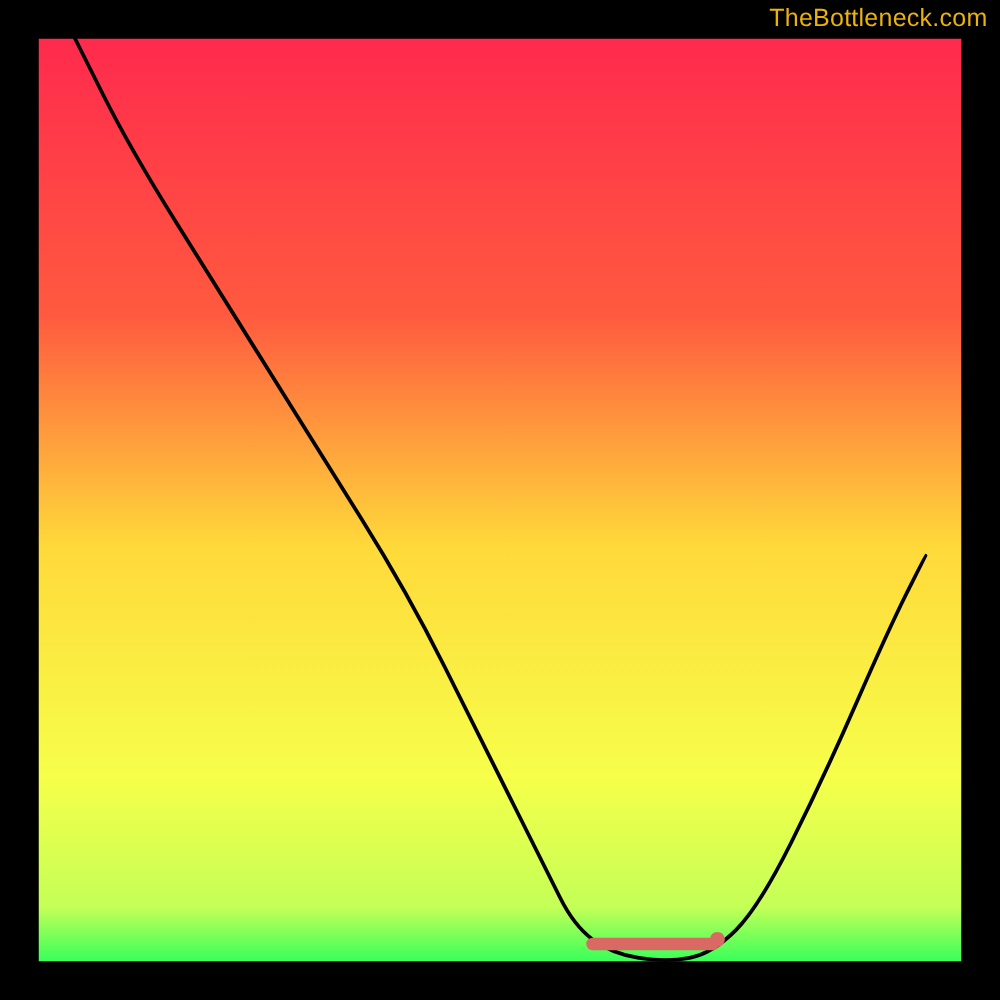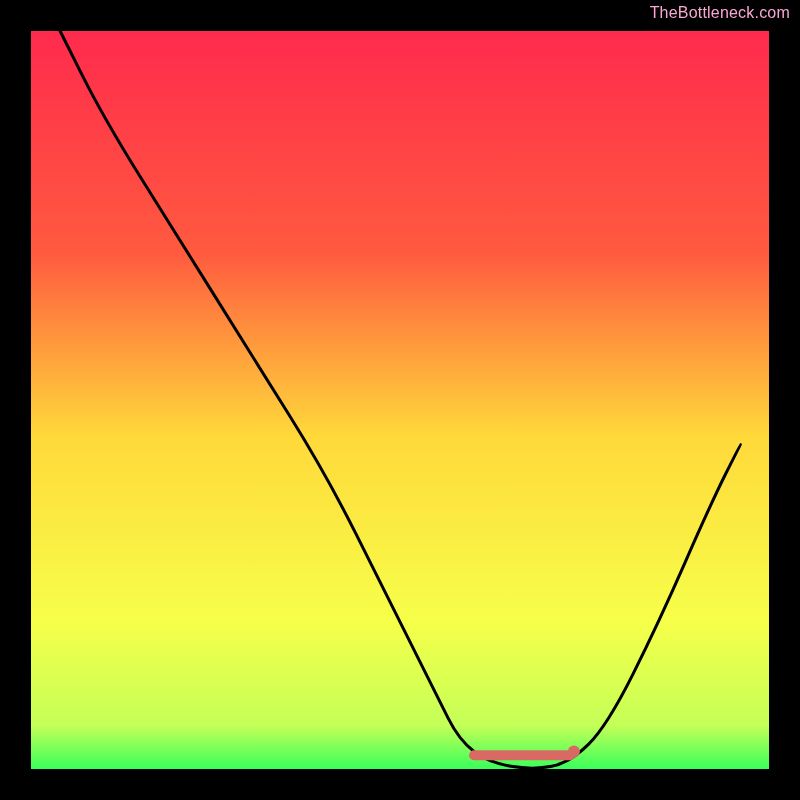--- a/index.html
+++ b/index.html
@@ -9,22 +9,22 @@
     height: 800px;
     background: #000;
     position: relative;
     font-family: Arial, Helvetica, sans-serif;
     overflow: hidden;
   }
   .attribution {
     position: absolute;
     top: 4px;
     right: 10px;
-    color: #f9a8d4;
-    font-size: 16px;
+    color: #eab308;
+    font-size: 20px;
     font-weight: 500;
     letter-spacing: 0.2px;
     z-index: 10;
   }
   .plot-wrap {
     position: absolute;
     inset: 0;
   }
   svg {
     display: block;

